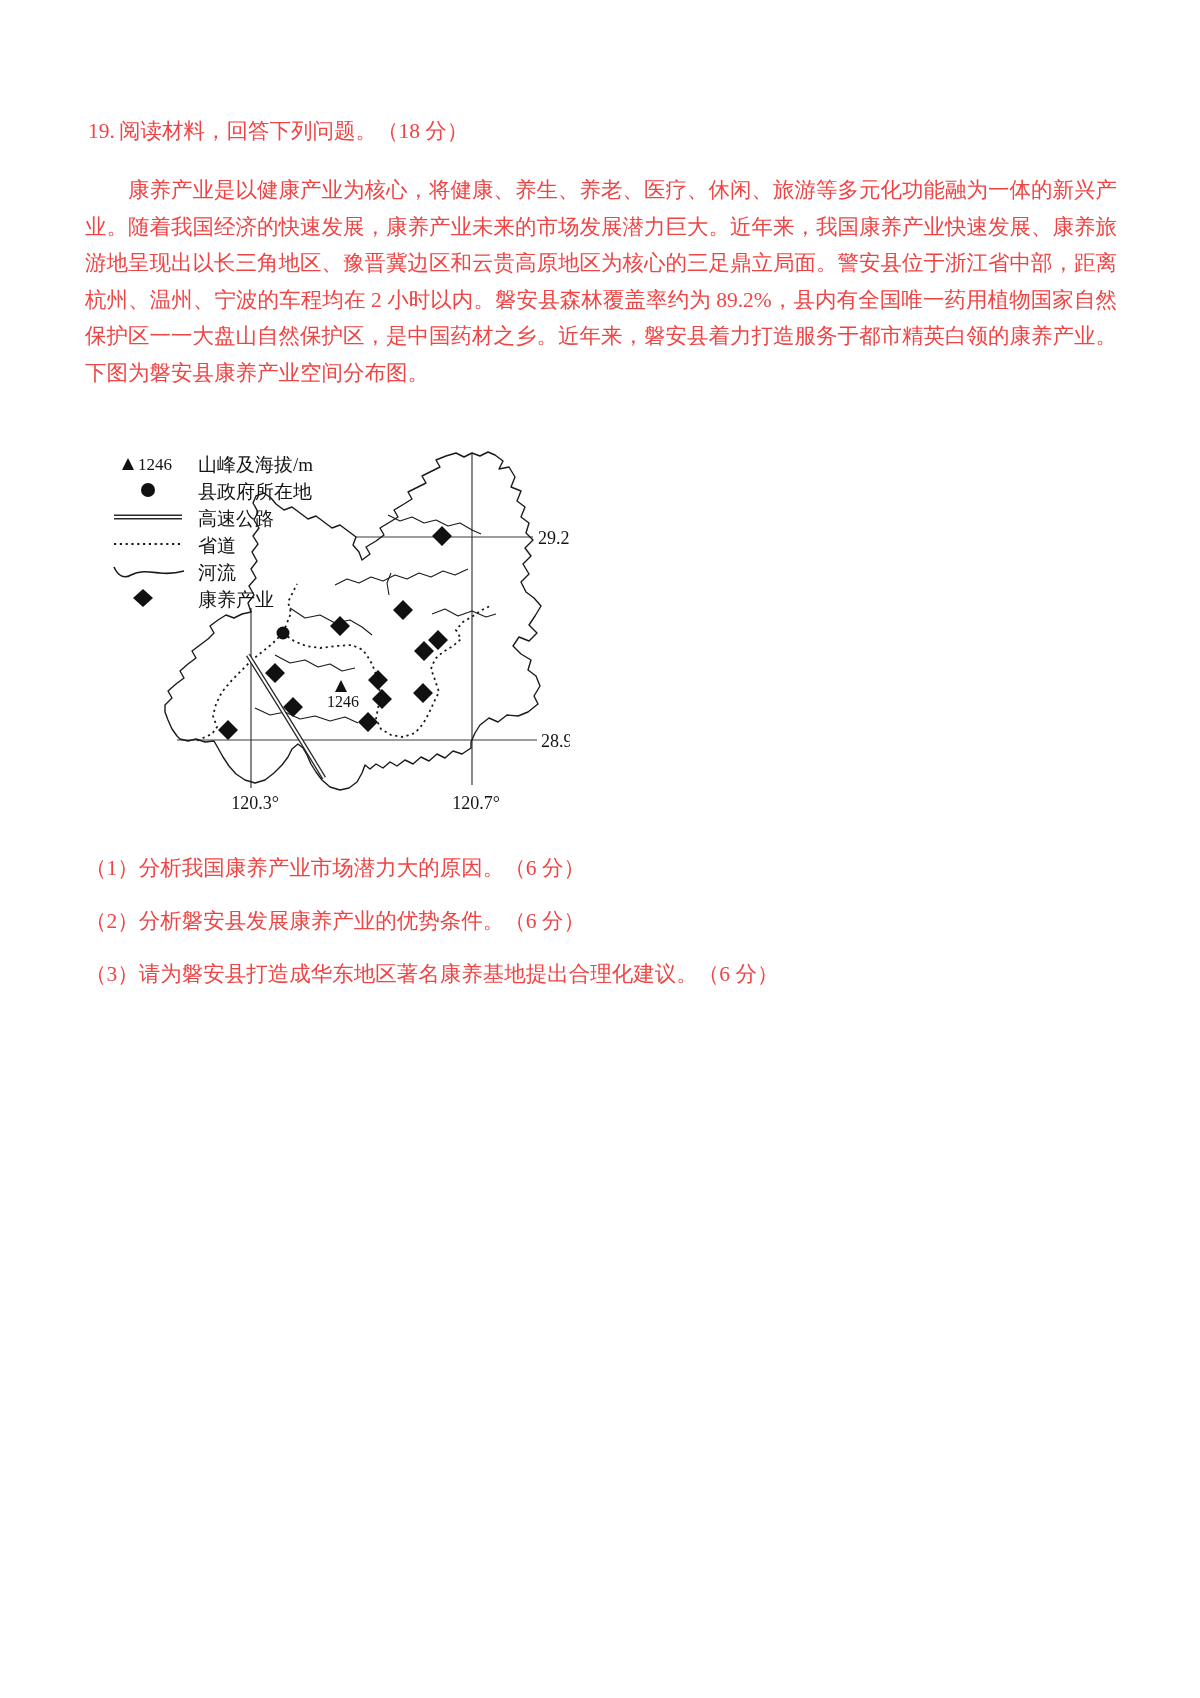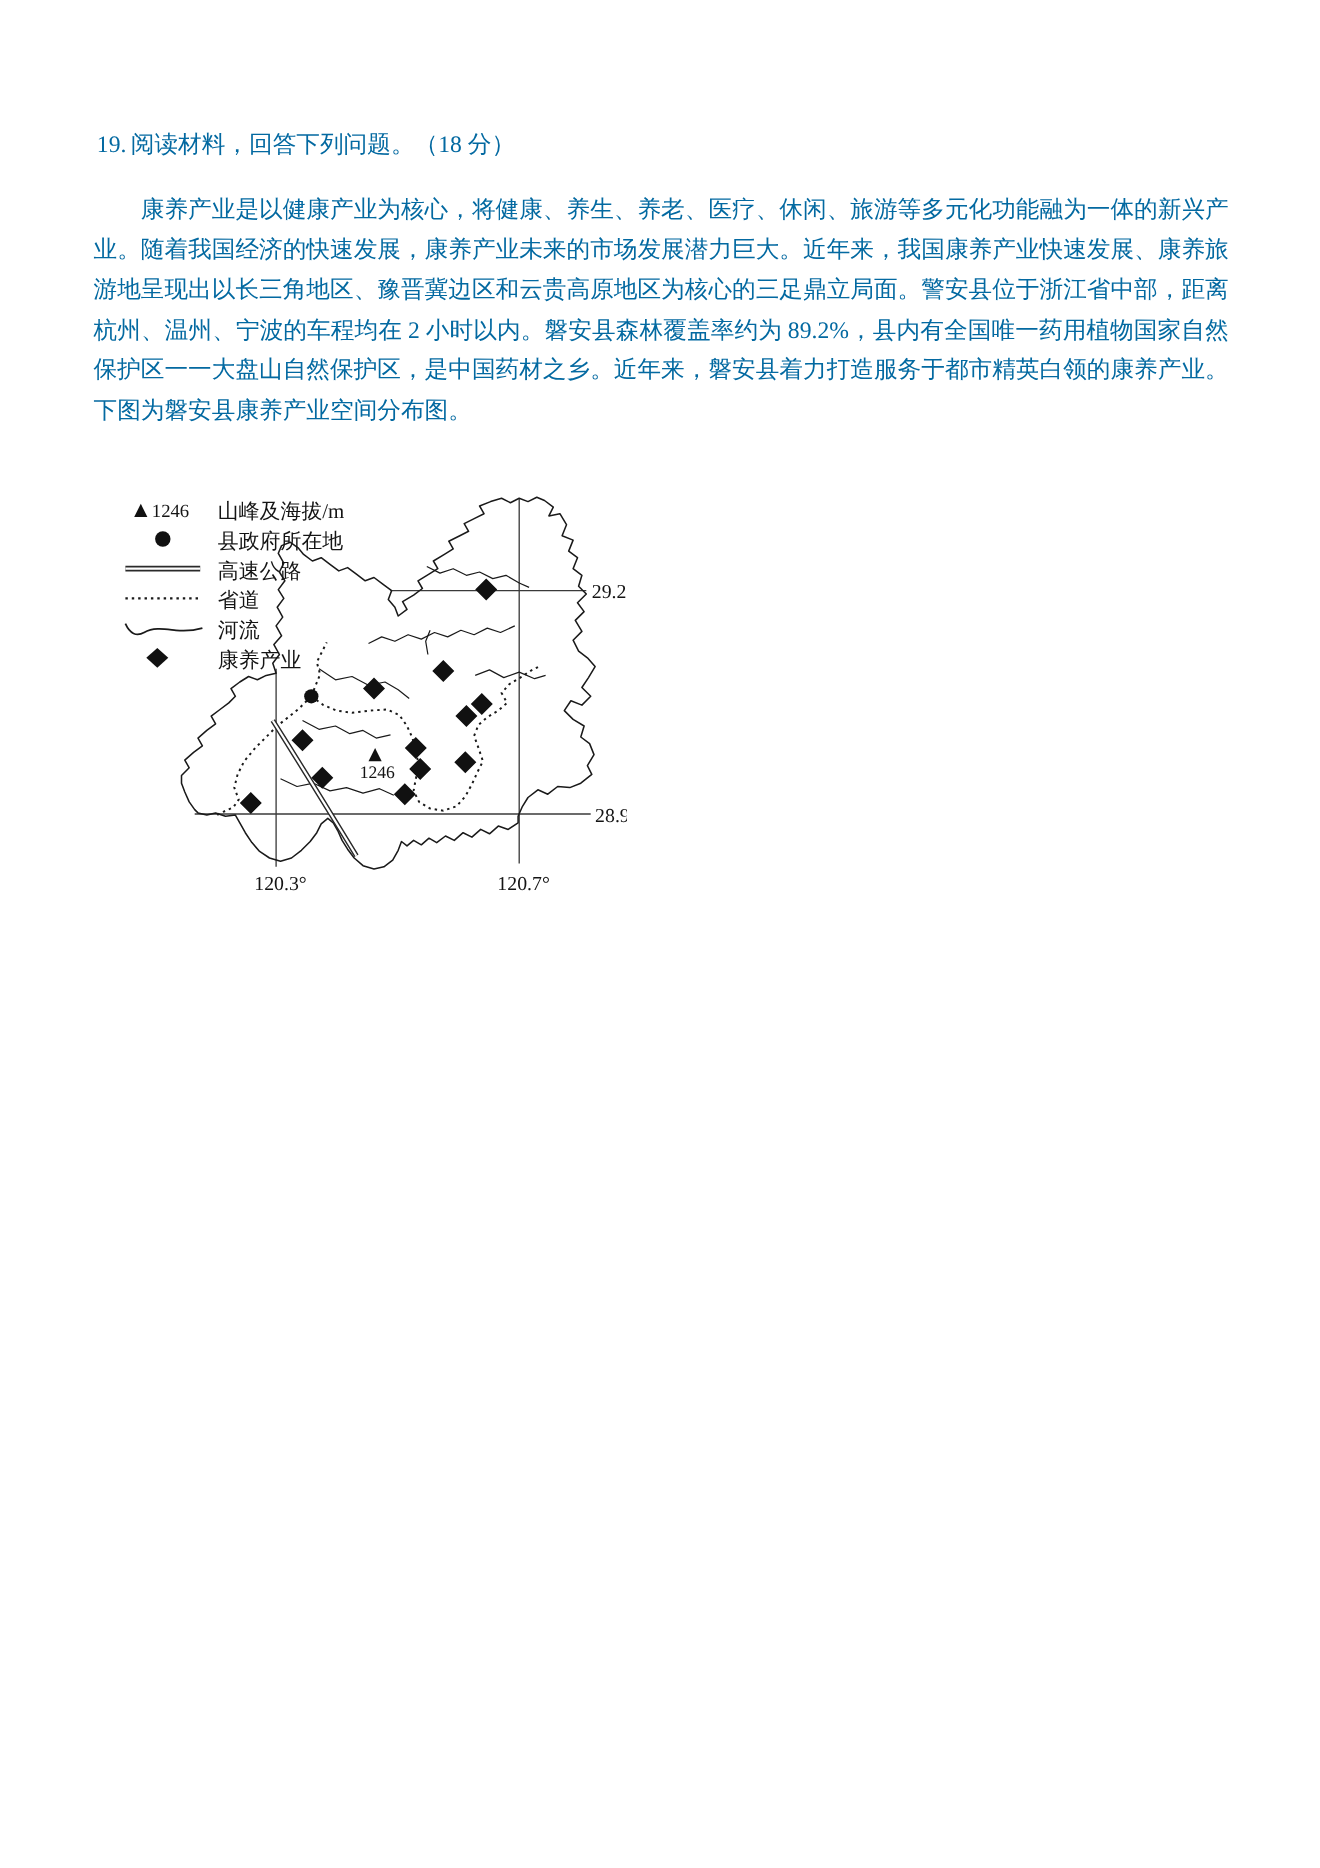--- a/index.html
+++ b/index.html
@@ -2,21 +2,21 @@
 <html><head>
 <meta charset="utf-8">
 <style>
   html,body{margin:0;padding:0;background:#e8e8e8;}
   .page{
     position:relative;
     width:1200px;height:1698px;
     margin:0 auto;
     background:#ffffff;
     font-family:"Liberation Serif","DejaVu Serif",serif;
-    color:#0369a1;
+    color:#ef4444;
     overflow:hidden;
   }
   .q-header{
     position:absolute;left:88px;top:118px;
     font-size:21.5px;line-height:26px;white-space:nowrap;
   }
   .q-header .qnum{margin-right:4px;}
   .passage{
     position:absolute;left:85px;top:172px;width:1032px;
     font-size:21.5px;line-height:36.5px;
@@ -131,14 +131,19 @@
 
         <path d="M14,164 C18,173 24,176 31,172 C40,167 50,169 60,170 C70,171 77,170 84,168" fill="none" stroke="#1a1a1a" stroke-width="1.6"></path>
         <text x="98" y="176" class="lg-label">河流</text>
 
         <polygon points="43,186 53,195 43,204 33,195" fill="#111"></polygon>
         <text x="98" y="203" class="lg-label">康养产业</text>
       </g>
     </svg>
   </div>
 
+  <div class="questions">
+    <p class="q">（1）分析我国康养产业市场潜力大的原因。（6 分）</p>
+    <p class="q">（2）分析磐安县发展康养产业的优势条件。（6 分）</p>
+    <p class="q">（3）请为磐安县打造成华东地区著名康养基地提出合理化建议。（6 分）</p>
+  </div>
 
 </div>
 
 </body></html>

